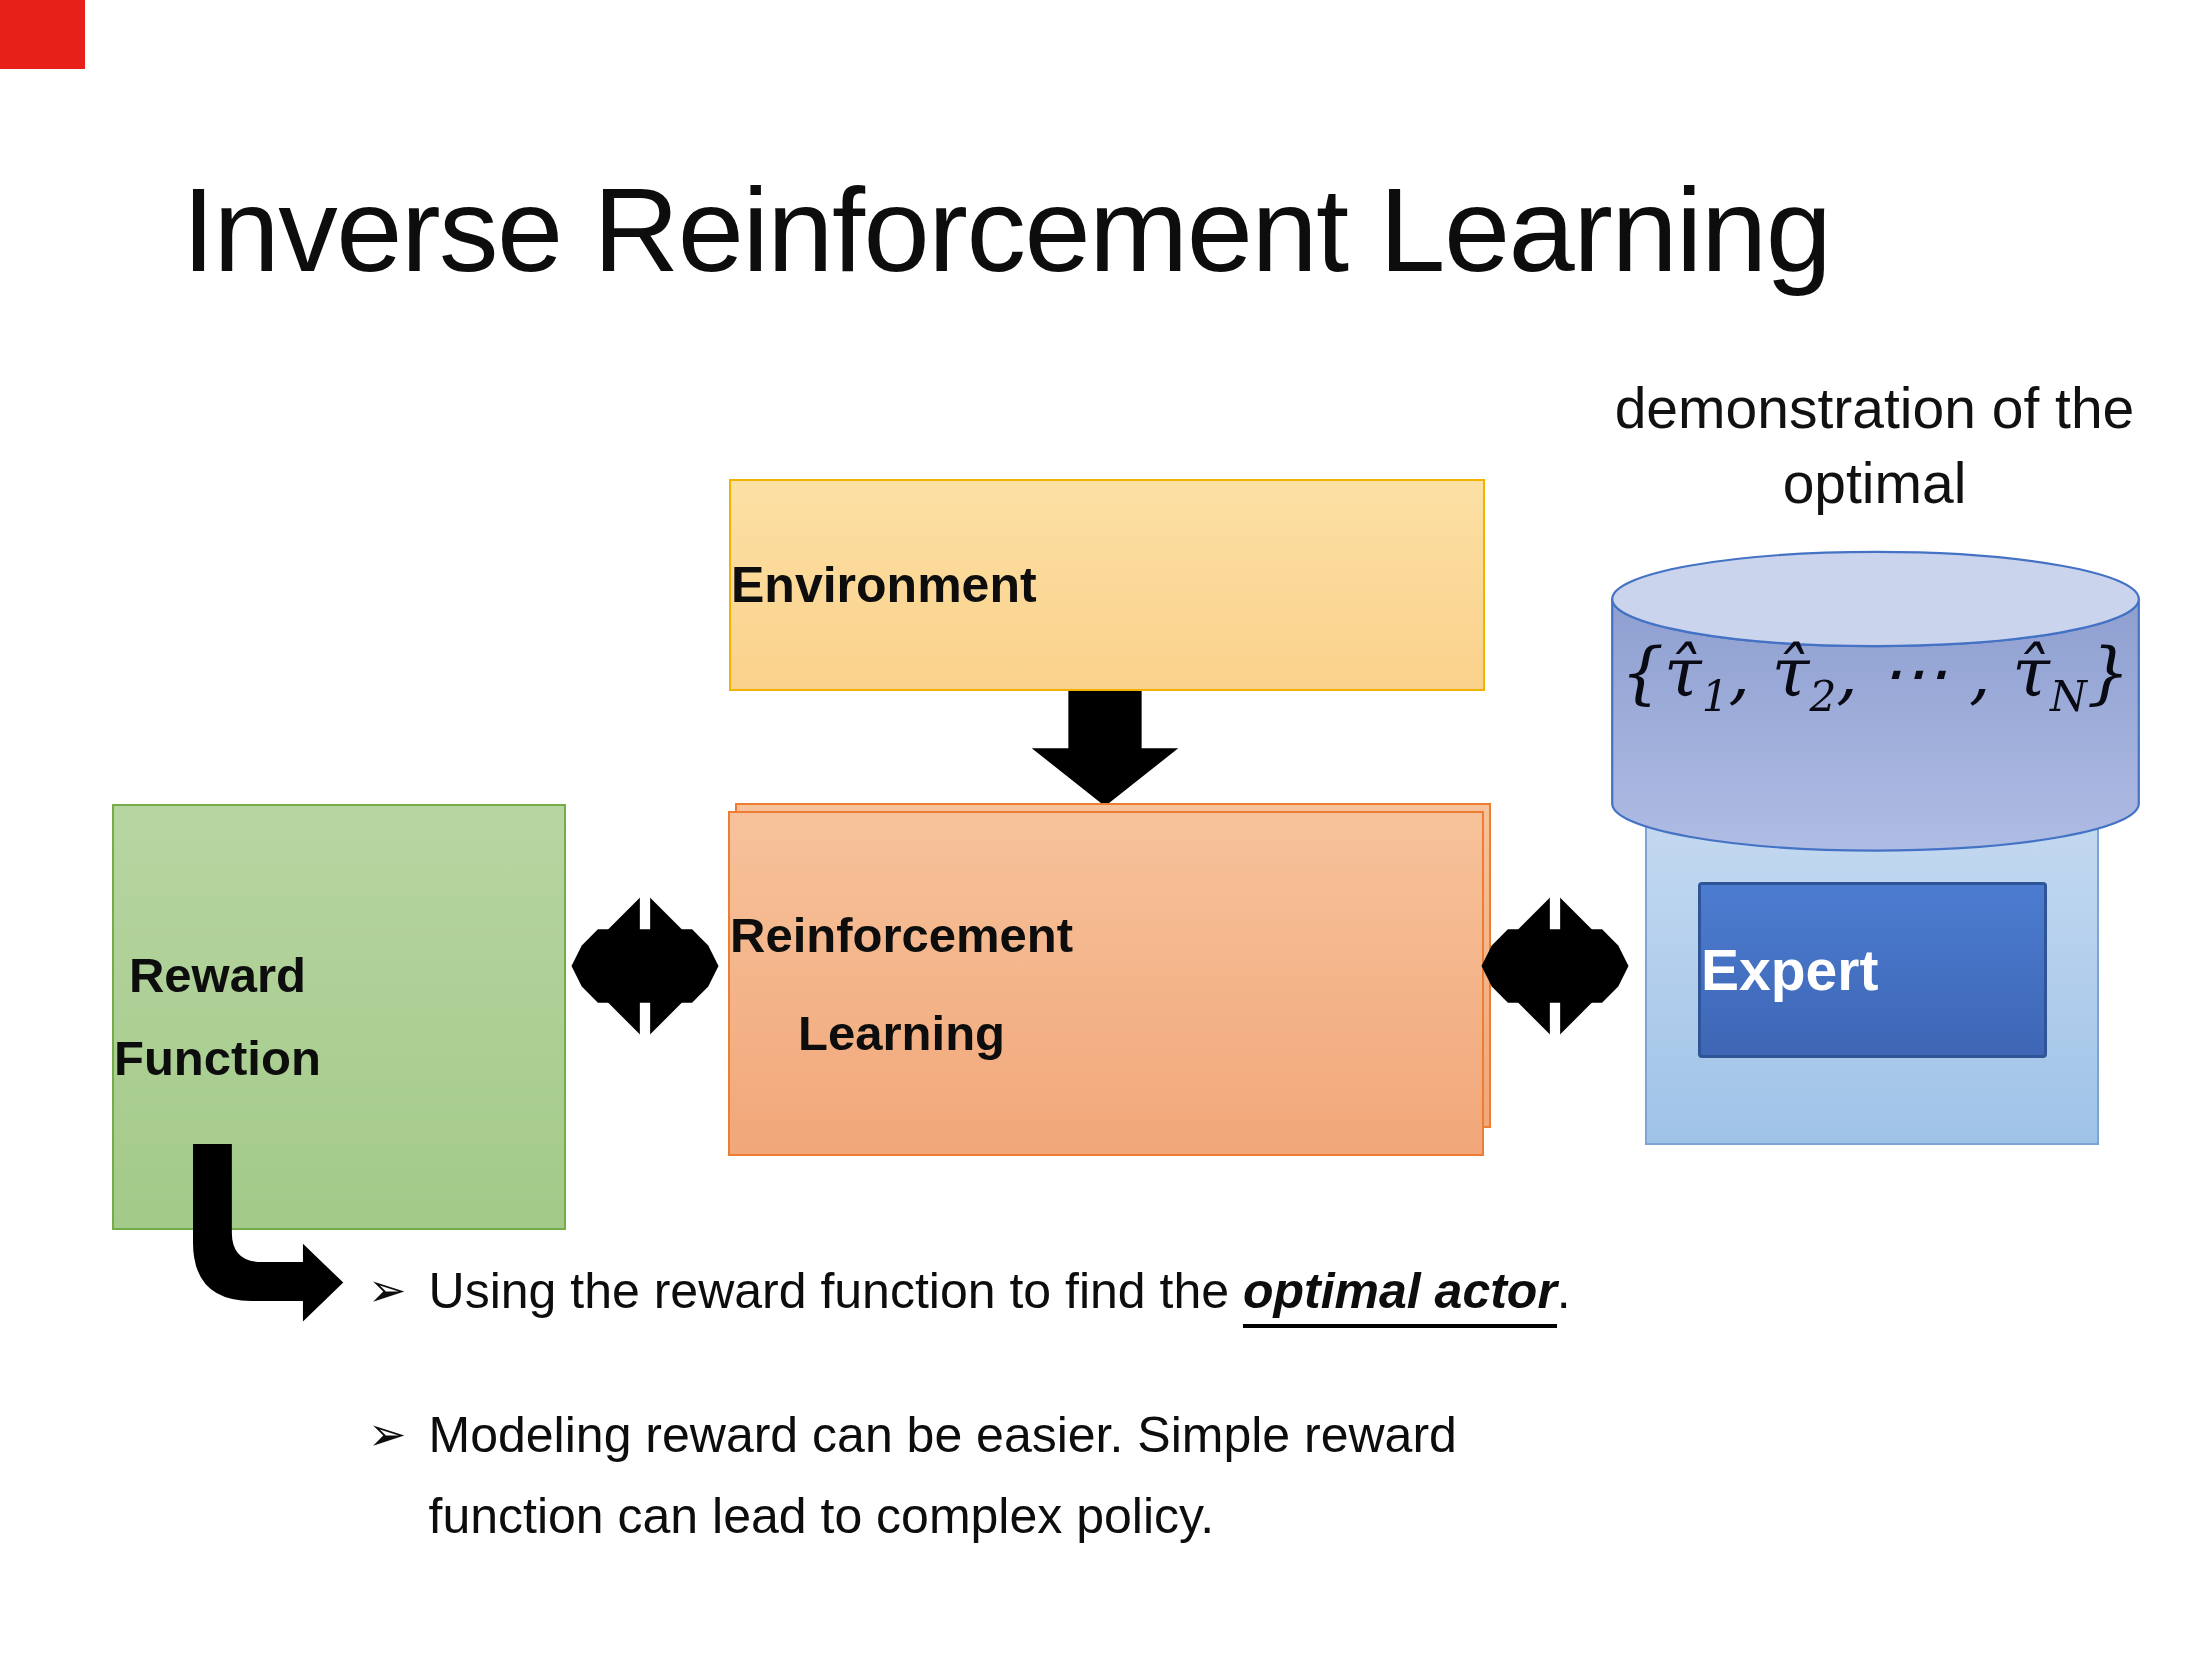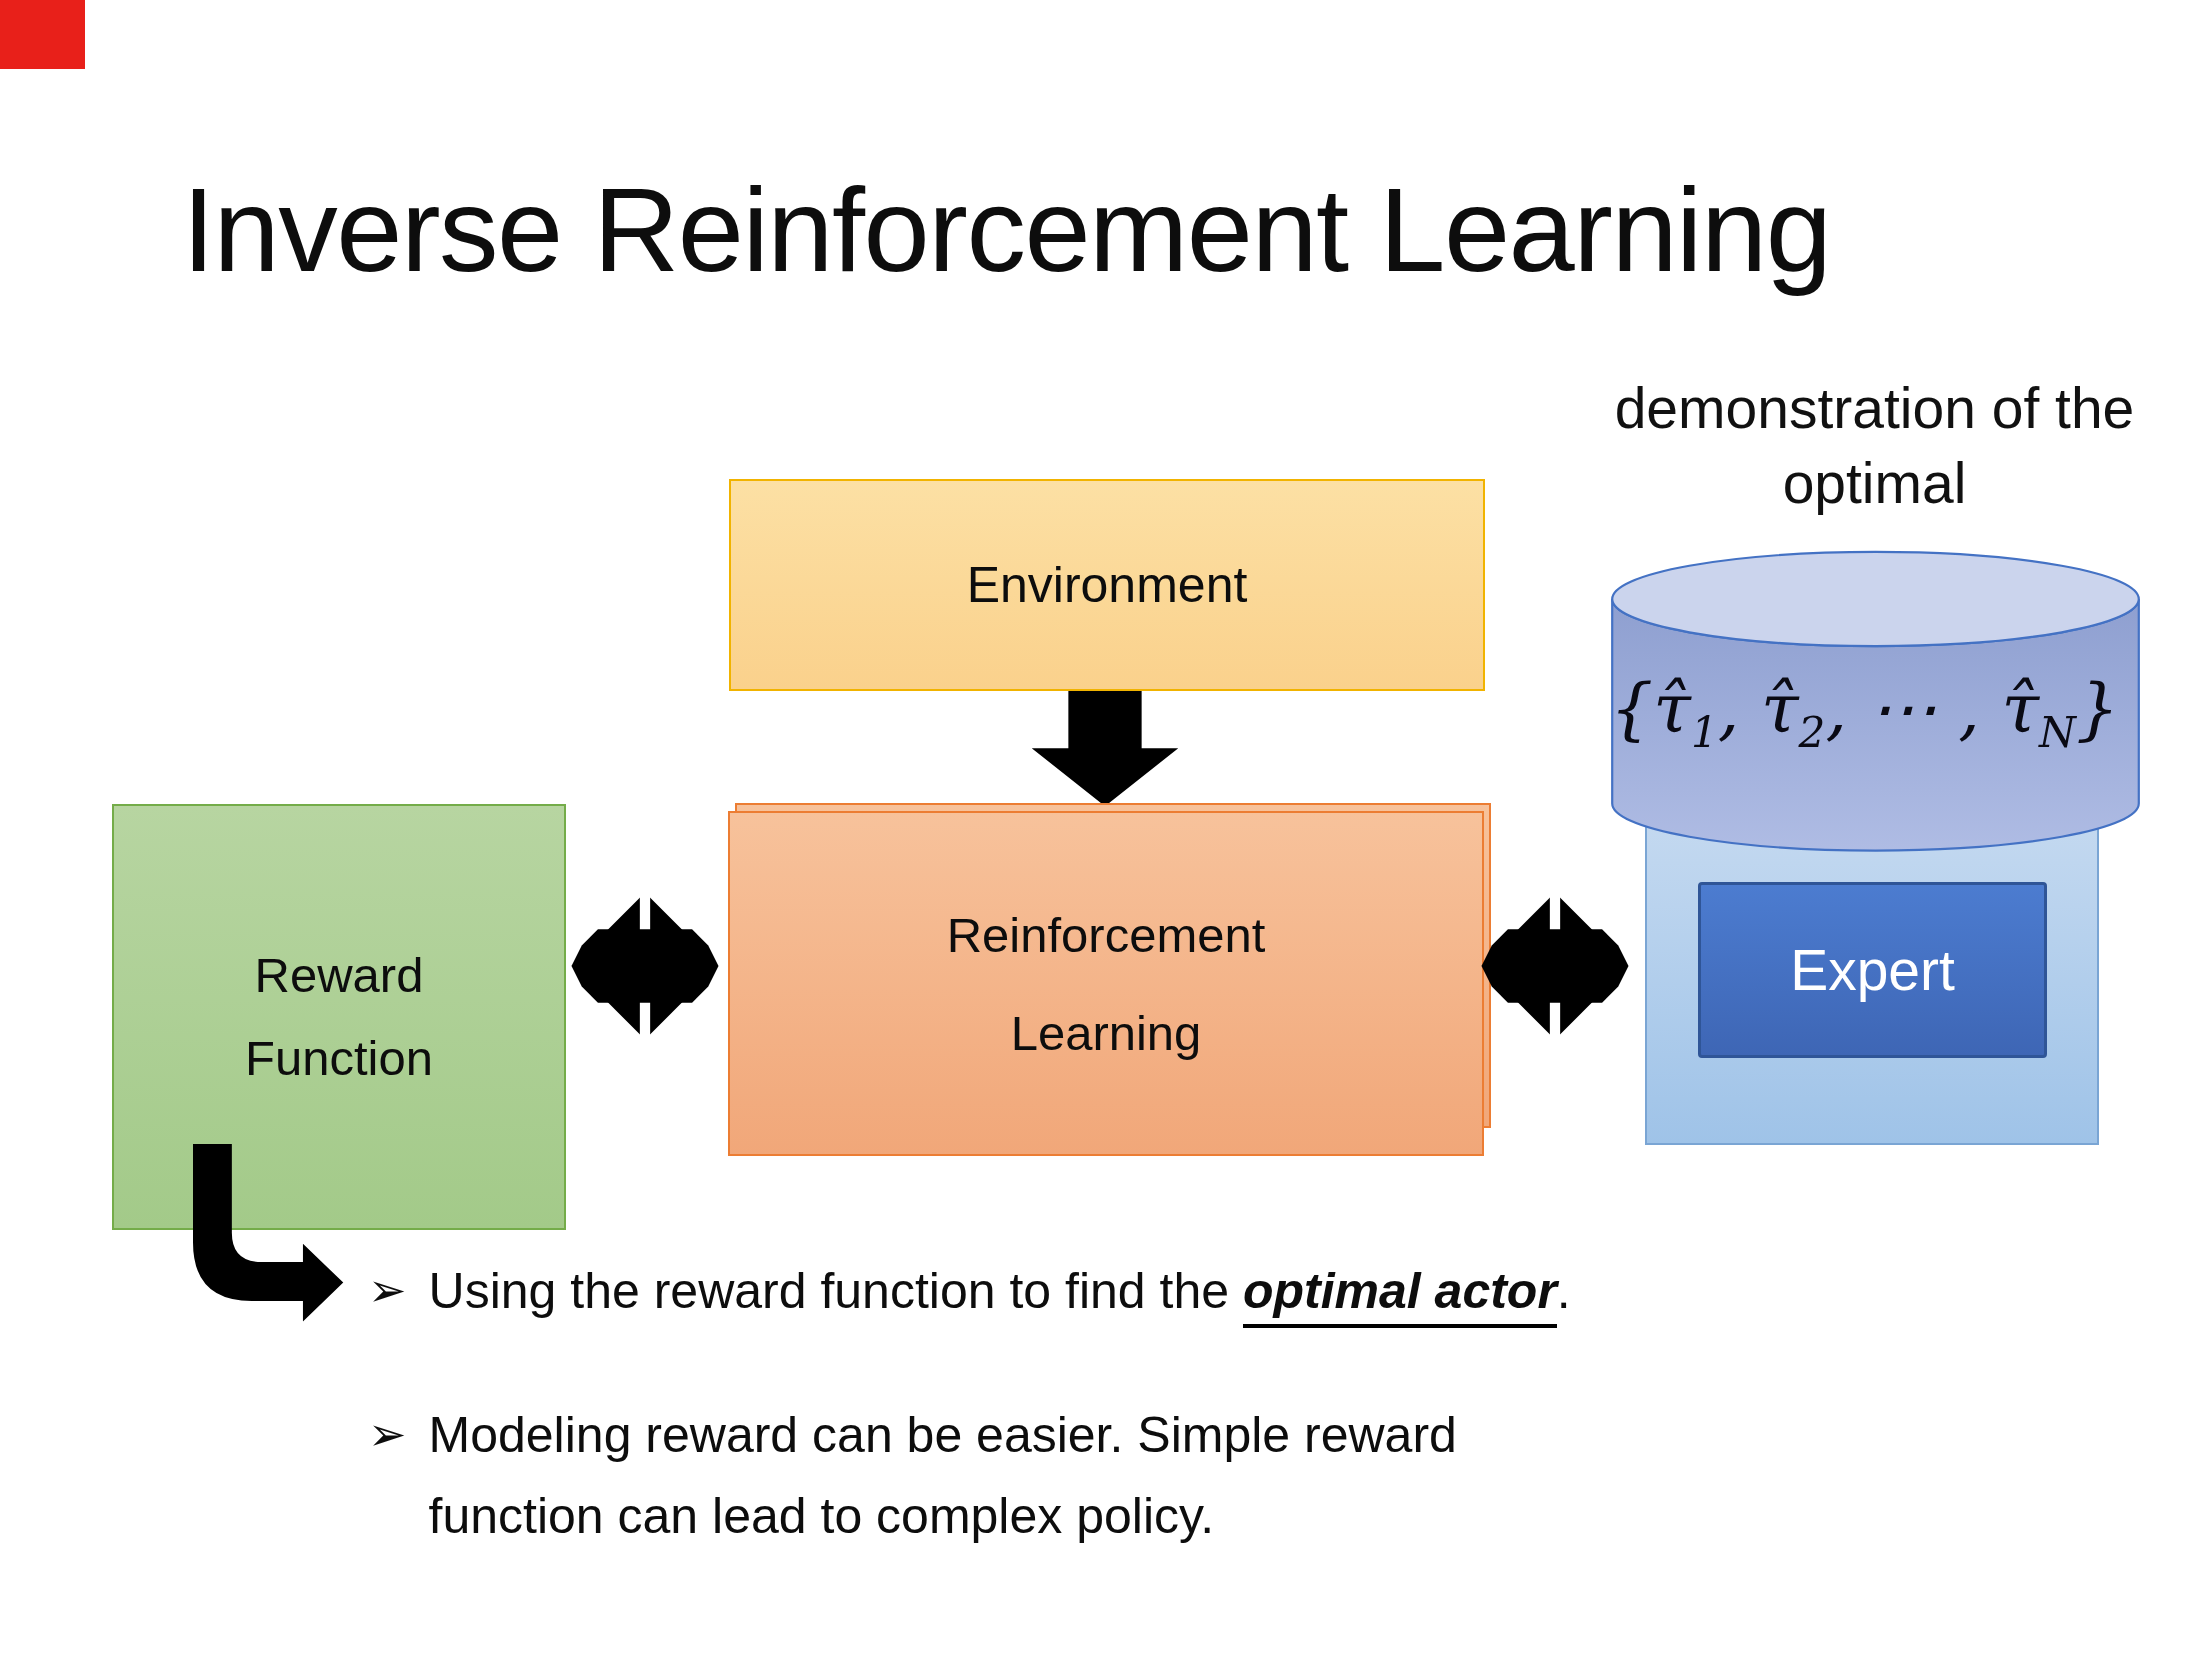--- a/index.html
+++ b/index.html
@@ -18,22 +18,22 @@
   .title{
     position:absolute;left:182px;top:168px;
     font-size:119px;line-height:1.05;
     color:#0d0d0d;letter-spacing:-1.5px;white-space:nowrap;
   }
   .demo-label{
     position:absolute;left:1588px;top:371px;width:573px;
     text-align:center;font-size:57px;line-height:1.32;color:#111;
   }
   .box{
-    position:absolute;display:flex;align-items:center;justify-content:center;
-    text-align:center;box-sizing:border-box;
+    position:absolute;display:flex;align-items:center;
+    text-align:center;box-sizing:border-box;font-weight:bold;
   }
   .env-box{
     left:729px;top:479px;width:756px;height:212px;
     background:linear-gradient(180deg,#fce0a4 0%,#fad18c 100%);
     border:2.9px solid #f1b300;
     font-size:50px;
   }
   .reward-box{
     left:112px;top:804px;width:454px;height:426px;
     background:linear-gradient(180deg,#b7d5a1 0%,#a3ca89 100%);
@@ -59,22 +59,22 @@
   .expert-box{
     left:1698px;top:882px;width:349px;height:176px;
     background:linear-gradient(180deg,#4c7cd0 0%,#3e66b5 100%);
     border:3.7px solid #2f5597;border-radius:4px;
     color:#ffffff;font-size:57px;z-index:3;
   }
   .cylinder{
     position:absolute;left:1610px;top:549px;width:531px;height:306px;z-index:2;
   }
   .formula{
-    position:absolute;left:1610px;top:669px;width:531px;z-index:2;
-    text-align:left;
+    position:absolute;left:1610px;top:633px;width:531px;z-index:2;
+    text-align:center;
     font-family:"DejaVu Serif",serif;font-style:italic;
     font-size:68px;color:#0a0a14;
   }
   .formula sub{font-size:62%;}
   .svg-arrow{position:absolute;}
   .down-arrow{left:1031px;top:691px;}
   .quad-arrow-1{left:570px;top:891px;}
   .quad-arrow-2{left:1480px;top:891px;}
   .bent-arrow{left:193px;top:1144px;}
   .bullet{

